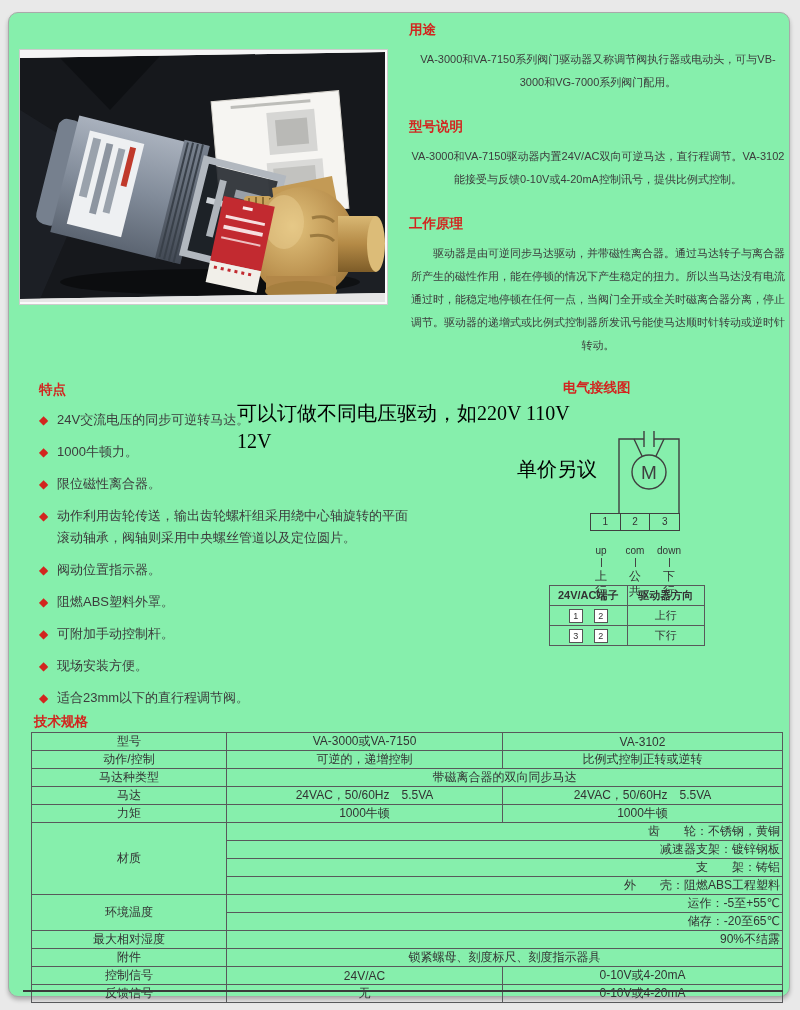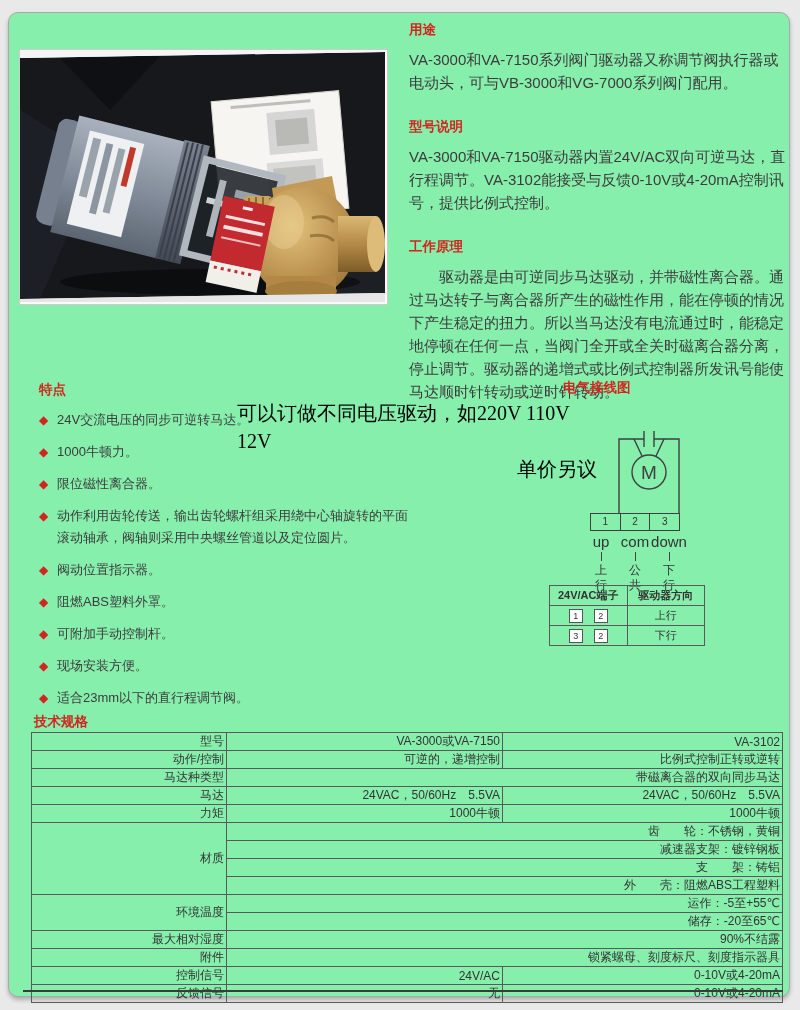--- a/index.html
+++ b/index.html
@@ -25,21 +25,21 @@
   }
   .photo-frame svg{display:block;}
   
   .intro{
     position:absolute;left:400px;top:8px;width:378px;
   }
   h3.sec{
     margin:0 0 9px 0;font-size:13.5px;font-weight:bold;color:#d2251f;
   }
   .intro p{
-    margin:0 0 24px 0;font-size:15px;line-height:23px;color:#3c3c3c;
+    margin:0 0 24px 0;font-size:11px;line-height:23px;color:#3c3c3c;text-align:center;
   }
   .intro p.indent{text-indent:2em;margin-top:8px;}
   
   .features{position:absolute;left:30px;top:368px;width:380px;}
   .features ul{list-style:none;margin:10px 0 0 0;padding:0;}
   .features li{
     position:relative;padding-left:18px;margin-bottom:10px;
     font-size:13px;line-height:22px;color:#3c3c3c;
   }
   .features .diamond{
@@ -61,21 +61,21 @@
   }
   .term-strip .cell{
     flex:1;border-right:1px solid #3f3f3f;
     font-size:10px;color:#333;text-align:center;line-height:16px;
   }
   .term-strip .cell:last-child{border-right:none;}
   .term-labels{
     display:flex;width:104px;margin-left:8px;margin-top:2px;
   }
   .term-col{width:34px;display:flex;flex-direction:column;align-items:center;}
-  .term-en{font-size:15px;color:#333;}
+  .term-en{font-size:10px;color:#333;margin-top:12px;}
   .term-dash{height:9px;border-left:1px solid #444;margin:2px 0;}
   .term-cjk{
     width:14px;font-size:12px;line-height:15px;color:#333;
     word-break:break-all;text-align:center;
   }
   
   .dir-table{
     position:absolute;left:540px;top:572px;
     border-collapse:collapse;table-layout:fixed;width:156px;
     font-size:11px;color:#333;
@@ -92,21 +92,21 @@
   }
   
   .spec-title{position:absolute;left:25px;top:700px;}
   .spec-table{
     position:absolute;left:22px;top:719px;
     border-collapse:collapse;table-layout:fixed;width:751px;
     font-size:12px;color:#333;
   }
   .spec-table td{
     border:1px solid #58595b;height:15.8px;padding:0 2px;
-    text-align:right;white-space:nowrap;overflow:hidden;
+    text-align:center;white-space:nowrap;overflow:hidden;
   }
   .spec-table td.pleft{text-align:right;padding-left:100px;}
 </style>
 </head>
 <body>
 
 <div class="card">
 
   <div class="photo-frame">
     <svg width="365" height="252" viewBox="0 0 365 252">

